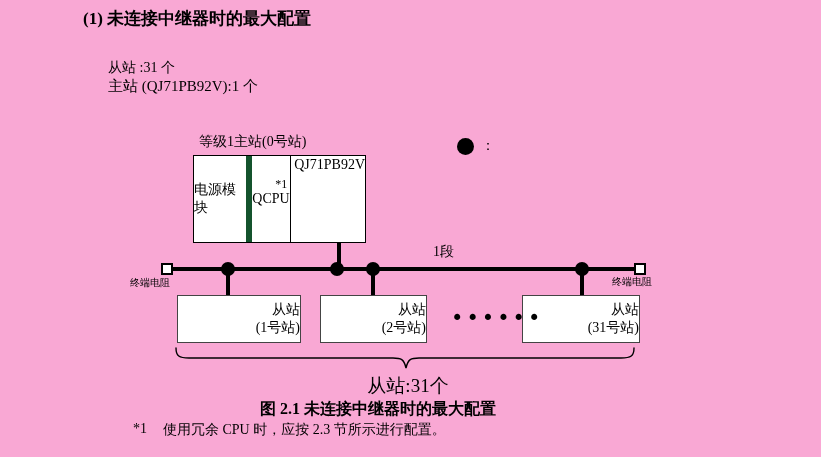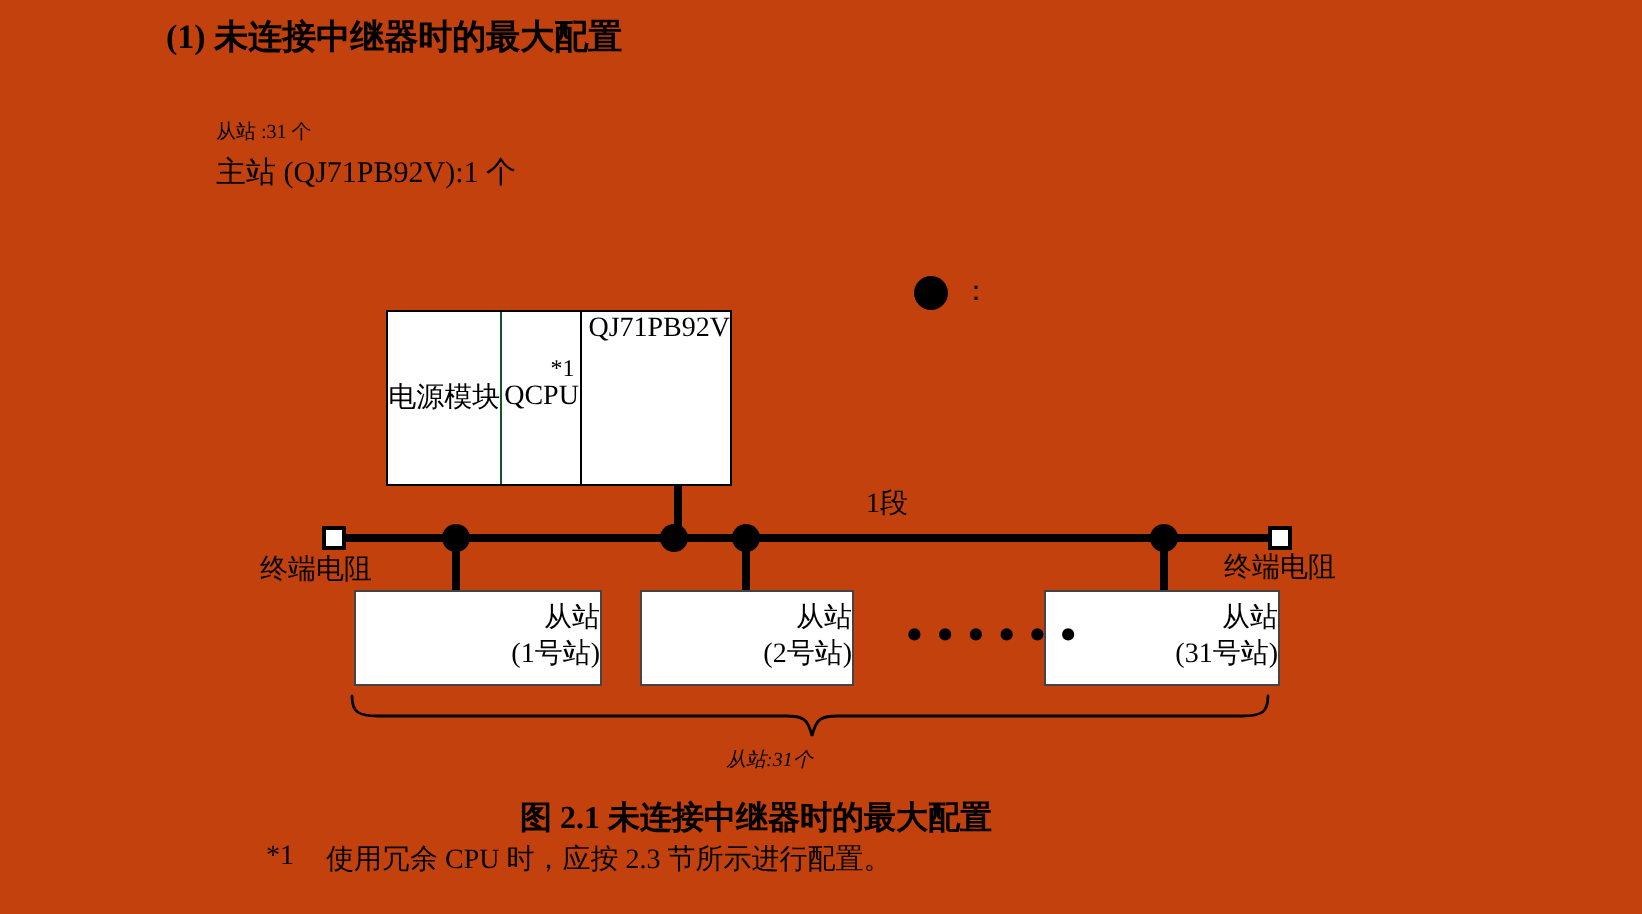--- a/index.html
+++ b/index.html
@@ -1,47 +1,47 @@
 <!DOCTYPE html>
 <html><head>
 <meta charset="utf-8">
 <style>
   html, body { margin: 0; padding: 0; background: #ffffff; }
   .canvas {
     position: relative;
     width: 821px;
     height: 457px;
-    background: #c2410c;
+    background: #f9a8d4;
     color: #000;
     font-family: "Liberation Serif", "DejaVu Serif", serif;
     overflow: hidden;
   }
   .abs { position: absolute; }
 
   
   .heading {
     left: 83px; top: 9px;
     font-size: 17px; font-weight: bold;
     line-height: 1.2; white-space: nowrap;
   }
   .cfg-master { left: 108px; top: 37px; font-size: 15px; white-space: nowrap; margin-top: 40px; }
-  .cfg-slave  { left: 108px; top: 59px; font-size: 10px; white-space: nowrap; }
+  .cfg-slave  { left: 108px; top: 59px; font-size: 14px; white-space: nowrap; }
 
   
   .master-label { left: 199px; top: 133px; font-size: 14px; white-space: nowrap; }
   .master-box {
     left: 193px; top: 155px; width: 173px; height: 88px;
     border: 1px solid #000; box-sizing: border-box;
     display: flex; background: #fff;
   }
   .m-cell {
     display: flex; align-items: center; justify-content: center;
     font-size: 14px; box-sizing: border-box; position: relative;
   }
-  .m-power { width: 72px; border-right: 1px solid #14532d; }
+  .m-power { width: 72px; border-right: 6px solid #14532d; }
   .m-cpu   { width: 50px; border-right: 1px solid #000; }
   .m-cpu .fnref {
     position: absolute; top: 22px; right: 3px;
     font-size: 12px; line-height: 1;
   }
   .m-pb {
     flex: 1; 
     align-items: flex-start; justify-content: center;
     padding-left: 3px; line-height: 1.25; font-family: Liberation Serif, serif;
   }
@@ -52,21 +52,21 @@
 
   
   .bus-line { left: 173px; top: 267px; width: 462px; height: 4px; background: #000; }
   .segment-label { left: 433px; top: 243px; font-size: 14px; white-space: nowrap; font-family: Liberation Serif, serif; }
   .term-sq {
     width: 12px; height: 12px; box-sizing: border-box;
     background: #fff; border: 2px solid #000;
   }
   .term-l { left: 161px; top: 263px; }
   .term-r { left: 634px; top: 263px; }
-  .term-label { font-size: 14px; white-space: nowrap; }
+  .term-label { font-size: 10px; white-space: nowrap; }
   .term-label-l { left: 130px; top: 276px; }
   .term-label-r { left: 612px; top: 275px; }
   .busdot { width: 14px; height: 14px; border-radius: 50%; background: #000; }
   .dot1 { left: 221px; top: 262px; }
   .dot2 { left: 330px; top: 262px; }
   .dot3 { left: 366px; top: 262px; }
   .dot4 { left: 575px; top: 262px; }
   .vline { width: 4px; background: #000; }
   .drop-master { left: 337px; top: 243px; height: 25px; }
   .drop-s1 { left: 226px; top: 270px; height: 26px; }
@@ -86,38 +86,39 @@
   .slave3 { left: 522px; width: 118px; }
   .ellipsis {
     left: 451px; top: 308px;
     font-family: "DejaVu Sans", sans-serif;
     font-size: 21px; letter-spacing: 3px; line-height: 1;
     white-space: nowrap;
   }
 
   
   .brace { left: 175px; top: 347px; }
-  .brace-label { left: 363px; top: 373px; width: 90px; font-size: 10px; white-space: nowrap; font-style: italic; }
+  .brace-label { left: 363px; top: 373px; width: 90px; text-align: center; font-size: 19px; white-space: nowrap; }
 
   
   .caption {
     left: 260px; top: 399px; width: 380px;
     font-size: 16px; font-weight: bold; white-space: nowrap;
   }
   .footnote { left: 133px; top: 421px; font-size: 14px; display: flex; gap: 16px; white-space: nowrap; }
 </style>
 </head>
 <body>
 
 <div class="canvas">
 
   <div class="abs heading">(1) 未连接中继器时的最大配置</div>
   <div class="abs cfg-master">主站 (QJ71PB92V):1 个</div>
   <div class="abs cfg-slave">从站 :31 个</div>
 
+  <div class="abs master-label">等级1主站(0号站)</div>
   <div class="abs master-box">
     <div class="m-cell m-power">电源模块</div>
     <div class="m-cell m-cpu">
       <span>QCPU</span>
       <span class="fnref">*1</span>
     </div>
     <div class="m-cell m-pb">
       <span>QJ71</span>
       <span>PB92V</span>
     </div>

